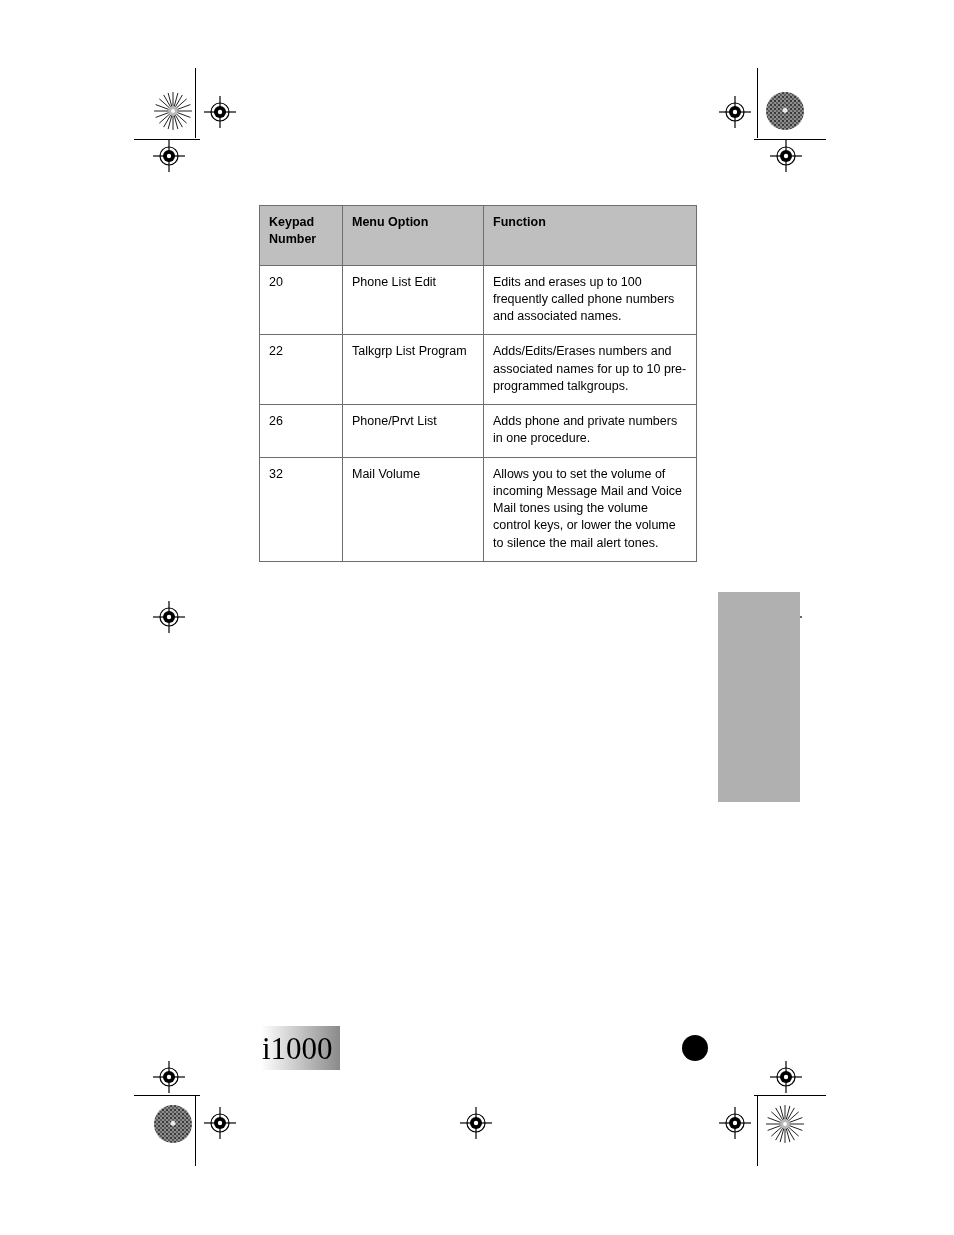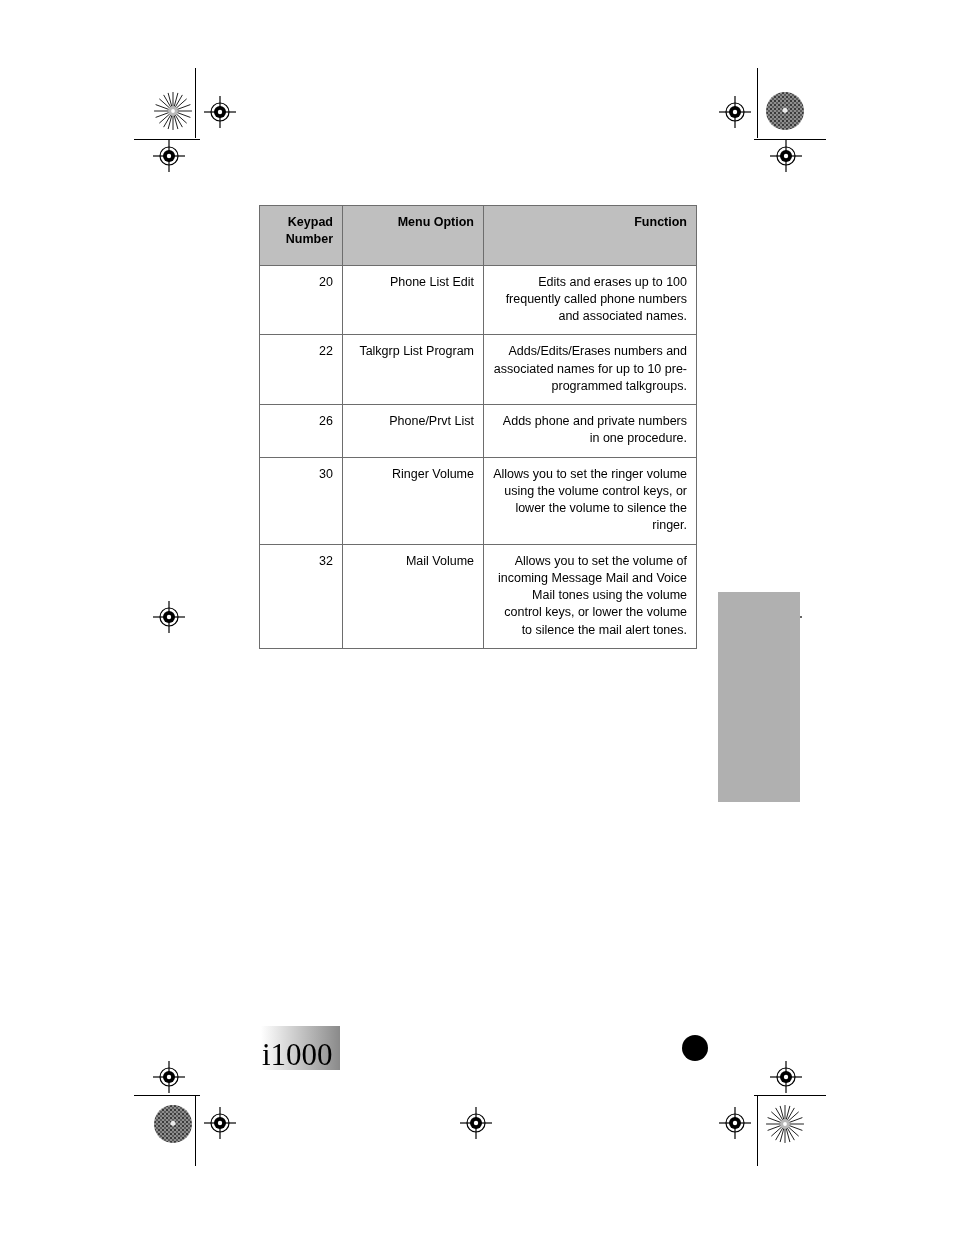--- a/index.html
+++ b/index.html
@@ -56,21 +56,21 @@
   table.menu-table {
     border-collapse: collapse;
     table-layout: fixed;
     width: 437px;
     font-size: 12.5px;
   }
   table.menu-table th,
   table.menu-table td {
     border: 1px solid #6d6d6d;
     vertical-align: top;
-    text-align: right;
+    text-align: left;
     padding: 8px 9px 9px 9px;
     line-height: 1.38;
     font-weight: normal;
   }
   table.menu-table thead th {
     background: #bfbfbf;
     font-weight: bold;
     padding-bottom: 16px;
     font-size: 12.5px;
   }
@@ -78,21 +78,21 @@
   col.c-menu { width: 141px; }
   col.c-func { width: 213px; }
 
   td.cell-num  { white-space: nowrap; }
 
   
   .footer-badge {
     position: absolute;
     background: linear-gradient(to right, #ffffff 0%, #ffffff 8%, #8a8a8a 100%);
     display: flex;
-    align-items: flex-end;
+    align-items: center;
   }
   .footer-badge span {
     font-family: "Liberation Serif", serif;
     font-size: 31px;
     color: #000000;
     padding-left: 8px;
     line-height: 1;
   }
   .footer-dot {
     position: absolute;
@@ -332,25 +332,20 @@
           <td class="cell-num">22</td>
           <td>Talkgrp List Program</td>
           <td>Adds/Edits/Erases numbers and associated names for up to 10 pre-programmed talkgroups.</td>
         </tr>
         <tr>
           <td class="cell-num">26</td>
           <td>Phone/Prvt List</td>
           <td>Adds phone and private numbers in one procedure.</td>
         </tr>
         <tr>
-          <td class="cell-num">30</td>
-          <td>Ringer Volume</td>
-          <td>Allows you to set the ringer volume using the volume control keys, or lower the volume to silence the ringer.</td>
-        </tr>
-        <tr>
           <td class="cell-num">32</td>
           <td>Mail Volume</td>
           <td>Allows you to set the volume of incoming Message Mail and Voice Mail tones using the volume control keys, or lower the volume to silence the mail alert tones.</td>
         </tr>
       </tbody>
     </table>
   </div>
 
   <div class="footer-badge" style="left:254px; top:1026px; width:86px; height:44px;">
     <span>i1000</span>

